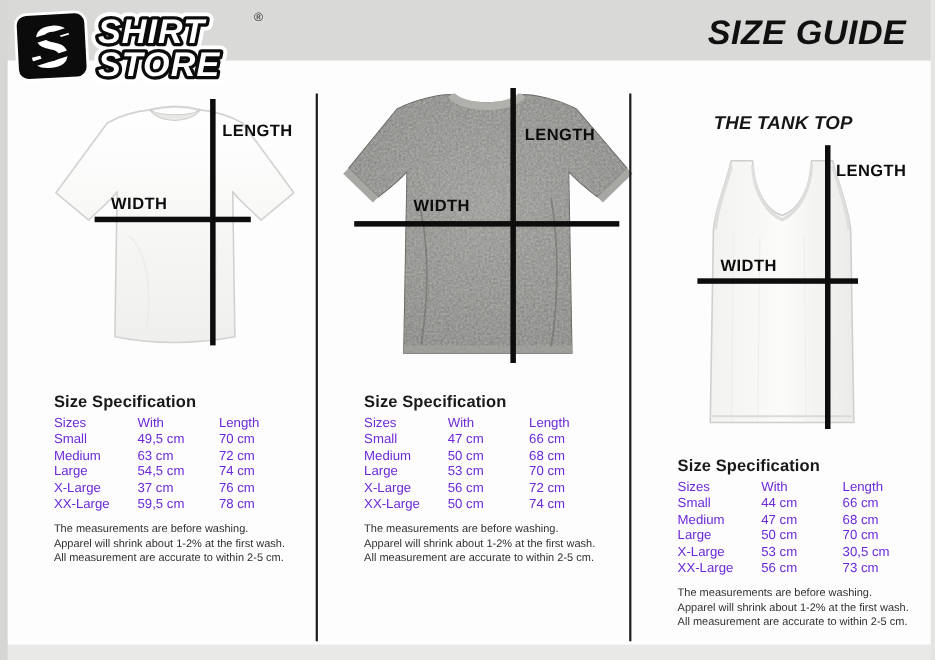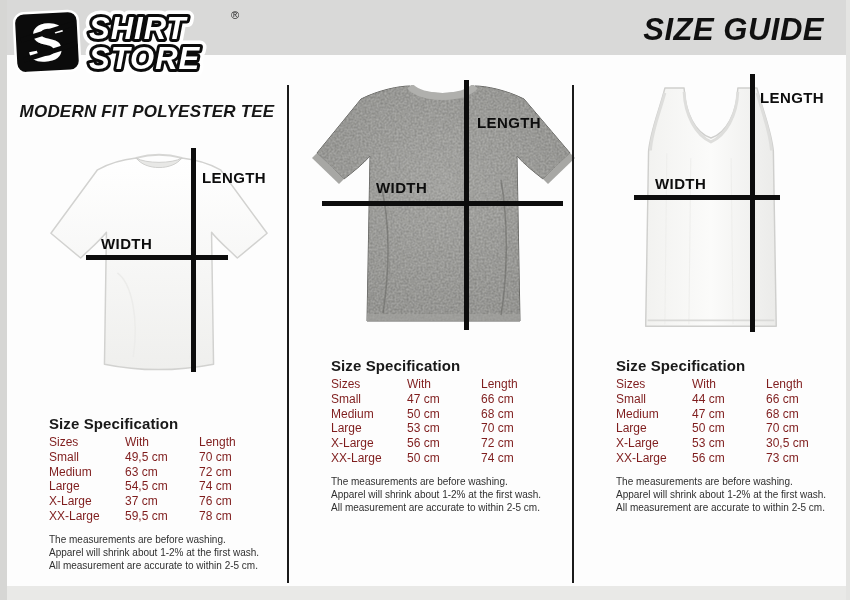--- a/index.html
+++ b/index.html
@@ -52,21 +52,21 @@
   #col3 .vline { left:176px; top:-6px;  width:5px;   height:258px; }
   #col3 .hline { left:60px;  top:115px; width:146px; height:5px;   }
   #col3 .len-label { left:186px; top:9px; }
   #col3 .wid-label { left:81px;  top:95px; }
 
   .spec { padding-left:42px; padding-top:10px; }
   .spec-heading { margin:0; font-size:15px; font-weight:bold; color:#191919; letter-spacing:0.1px; }
   table.size-table { border-collapse:collapse; margin-top:3px; }
   .size-table th, .size-table td {
     font-size:12px; font-weight:normal; text-align:left; padding:0;
-    line-height:14.8px; color:#7f1d1d; white-space:nowrap;
+    line-height:14.8px; color:#6d28d9; white-space:nowrap;
   }
   .size-table th:nth-child(1), .size-table td:nth-child(1) { width:76px; }
   .size-table th:nth-child(2), .size-table td:nth-child(2) { width:74px; }
   .size-table th:nth-child(3), .size-table td:nth-child(3) { min-width:60px; }
   .notes { margin:9px 0 0 0; font-size:10px; line-height:13px; color:#303030; }
 </style>
 </head>
 <body>
 
 <div class="edge-left"></div>
@@ -92,21 +92,20 @@
     <text x="218" y="14" font-size="11" fill="#1a1a1a">®</text>
   </svg>
 </div>
 
 <div class="page-title">SIZE GUIDE</div>
 
 <div class="divider" id="divider-1"></div>
 <div class="divider" id="divider-2"></div>
 
 <section class="col" id="col1">
-  <h2 class="col-title">MODERN FIT POLYESTER TEE</h2>
 
   <div class="figure">
     <svg class="shirt-svg" width="238" height="222" viewBox="0 0 240 222">
       <defs>
         <linearGradient id="gTee" x1="0" y1="0" x2="0" y2="1">
           <stop offset="0" stop-color="#ffffff"></stop>
           <stop offset="1" stop-color="#efefed"></stop>
         </linearGradient>
       </defs>
       <path d="M58,16 C72,8 88,5 97,4 C106,13 134,13 143,4 C152,5 168,8 182,16 L229,80 L199,105 C191,97 180,88 173,79 L175,212 C139,219 99,219 65,212 L67,79 C60,88 49,97 41,105 L11,80 Z" fill="url(#gTee)" stroke="#d2d2d0" stroke-width="1.5" stroke-linejoin="round"></path>
@@ -244,20 +243,21 @@
     </table>
     <p class="notes">
       <span>The measurements are before washing.</span><br>
       <span>Apparel will shrink about 1-2% at the first wash.</span><br>
       <span>All measurement are accurate to within 2-5 cm.</span>
     </p>
   </div>
 </section>
 
 <section class="col" id="col3">
+  <h2 class="col-title">THE TANK TOP</h2>
 
   <div class="figure">
     <svg class="shirt-svg" width="144" height="256" viewBox="0 0 150 258">
       <defs>
         <linearGradient id="gTank" x1="0" y1="0" x2="1" y2="0">
           <stop offset="0" stop-color="#f2f2f0"></stop>
           <stop offset="0.5" stop-color="#fbfbfa"></stop>
           <stop offset="1" stop-color="#ebebe9"></stop>
         </linearGradient>
         <clipPath id="tankClip">

